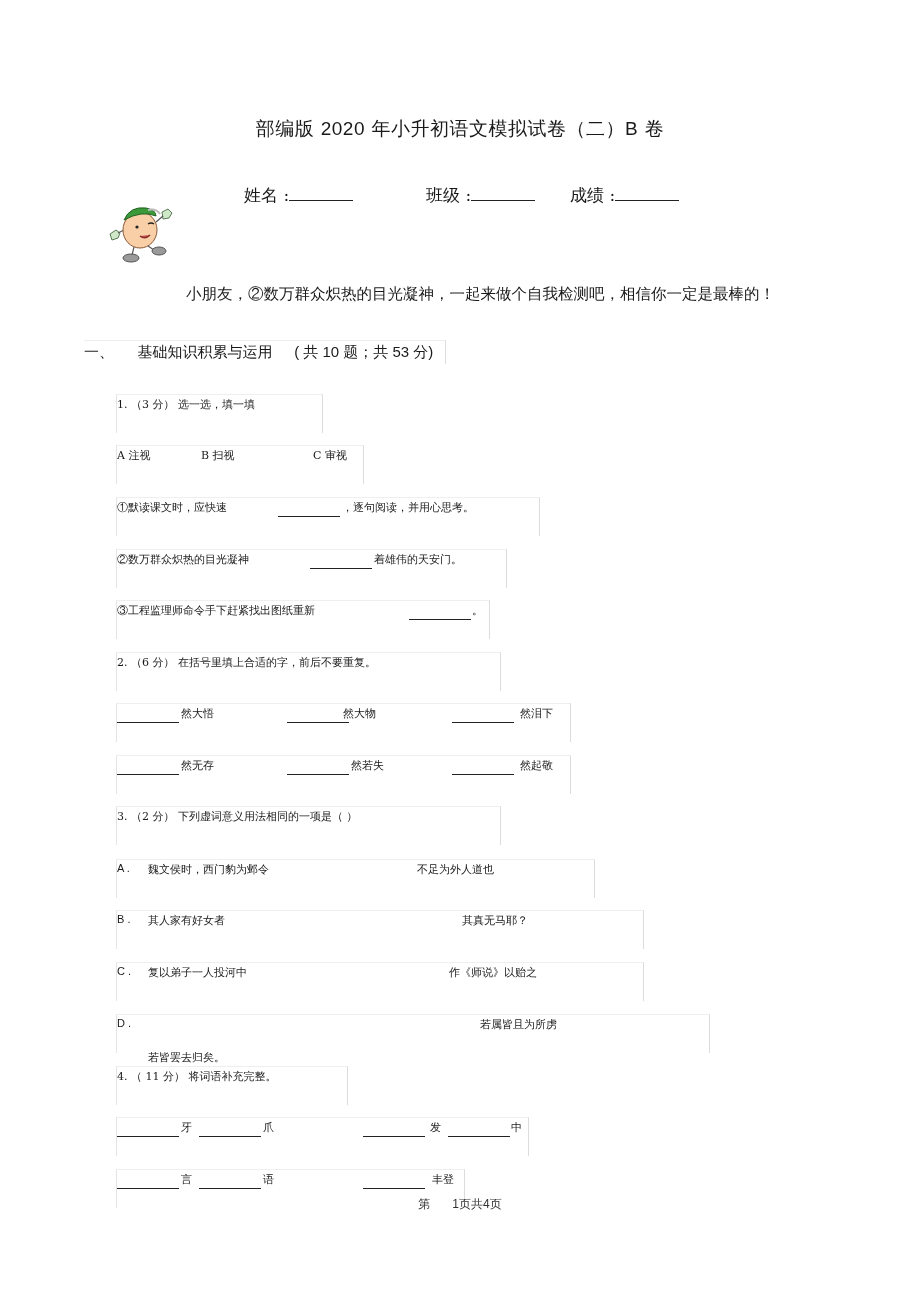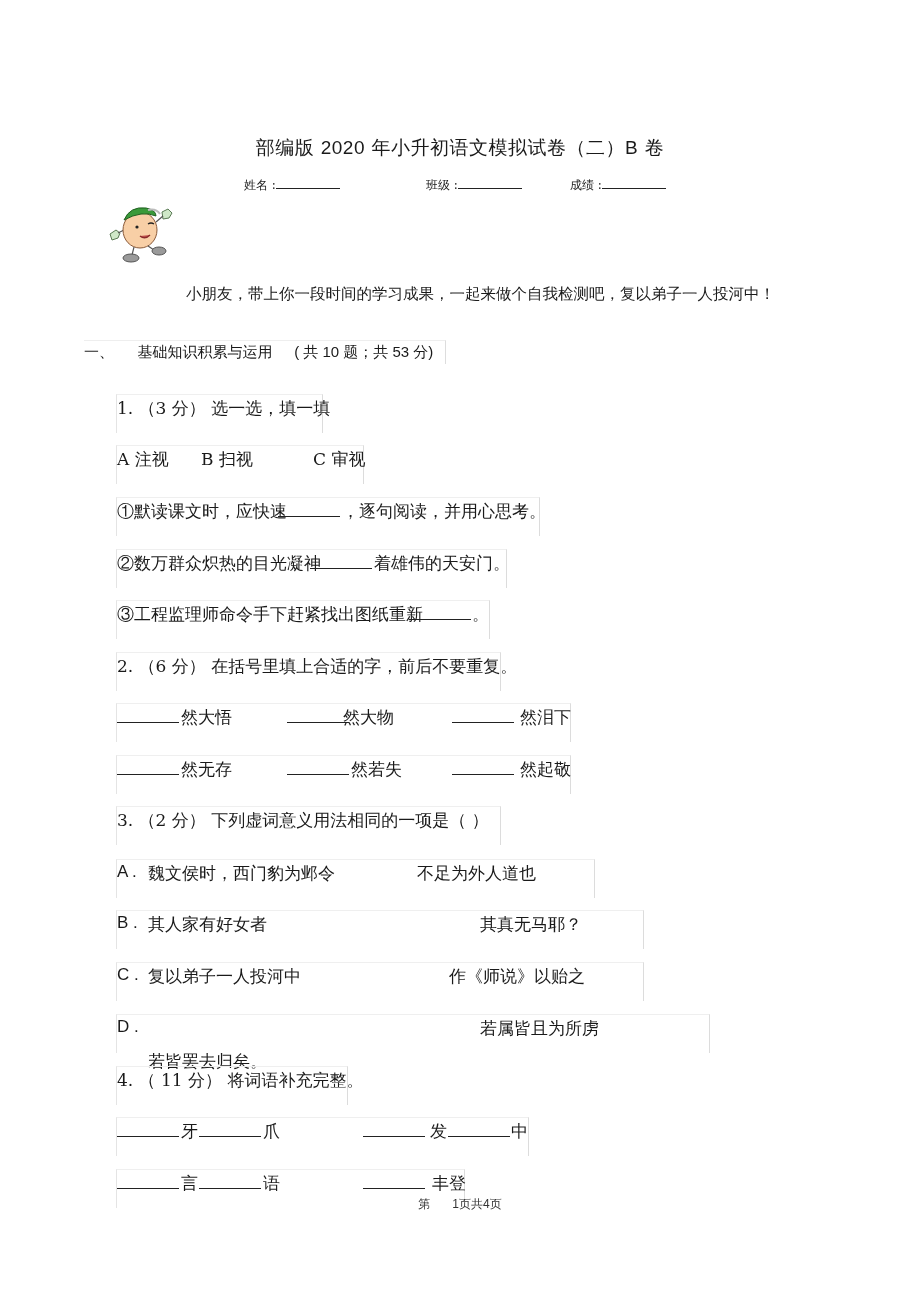--- a/index.html
+++ b/index.html
@@ -4,31 +4,31 @@
   <style>
     html, body { margin: 0; padding: 0; background: #ffffff; }
     body {
       width: 920px; height: 1303px; position: relative; overflow: hidden;
       font-family: "DejaVu Serif", "Liberation Serif", serif;
       color: #1a1a1a;
     }
     .abs { position: absolute; white-space: nowrap; }
     .title {
       left: 0; width: 920px; top: 116px; text-align: center;
-      font-size: 19px; letter-spacing: 0.5px; margin-top: 19px;
+      font-size: 19px; letter-spacing: 0.5px;
     }
     .title .num { font-family: "Liberation Sans", sans-serif; }
-    .info { top: 176px; font-size: 12px; }
+    .info { top: 184px; font-size: 17px; }
     .blank-u { display: inline-block; border-bottom: 1px solid #222; height: 12px; vertical-align: baseline; }
     .mascot { left: 104px; top: 200px; width: 72px; height: 64px; }
     .intro { left: 186px; top: 284px; font-size: 15.5px; }
     .sec { left: 84px; top: 340px; font-size: 15px; padding: 2px 12px 2px 0; border-right: 1px solid #dddddd; border-top: 1px solid #eeeeee; }
     .sec .sans { font-family: "Liberation Sans", sans-serif; text-align: center; }
     .line {
-      left: 116px; font-size: 17px; padding: 10px 0;
+      left: 116px; font-size: 11px; padding: 10px 0;
       border-left: 1px solid #e4e4e4; border-top: 1px solid #efefef; border-right: 1px solid #dcdcdc;
       height: 18px;
     }
     .sans { font-family: "Liberation Sans", sans-serif; }
     .bl { display: inline-block; width: 62px; border-bottom: 1px solid #222; height: 13px; vertical-align: baseline; }
     .seg { position: absolute; top: 2px; white-space: nowrap; }
     .footer { left: 0; width: 920px; top: 1196px; text-align: center; font-size: 12px; color: #333; }
   </style>
 </head>
 <body>
@@ -68,21 +68,21 @@
     <path d="M36 36 q5 4 10 -1" stroke="#8a2a2a" stroke-width="1.4" fill="#c0504d"></path>
 
     <line x1="30" y1="47" x2="28" y2="55" stroke="#555" stroke-width="1.2"></line>
     <line x1="44" y1="46" x2="50" y2="50" stroke="#555" stroke-width="1.2"></line>
 
     <ellipse cx="27" cy="58" rx="8" ry="4" fill="#9a9a9a" stroke="#555" stroke-width="1"></ellipse>
     <ellipse cx="55" cy="51" rx="7" ry="4" fill="#9a9a9a" stroke="#555" stroke-width="1"></ellipse>
   </svg>
 </div>
 
-<div class="abs intro">小朋友，带上你一段时间的学习成果，一起来做个自我检测吧，复以弟子一人投河中！</div>
+<div class="abs intro">小朋友，②数万群众炽热的目光凝神，一起来做个自我检测吧，相信你一定是最棒的！</div>
 
 <div class="abs sec">
   <span>一、</span>
   <span style="display:inline-block;width:14px;"></span>
   <span>基础知识积累与运用</span>
   <span style="display:inline-block;width:12px;"></span>
   <span class="sans">( 共 10 题；共 53 分)</span>
 </div>
 
 <div class="abs line" style="top:394px; width:205px;">
@@ -133,21 +133,21 @@
   <span class="seg" style="left:0;">3.  （2  分）   下列虚词意义用法相同的一项是（            ）</span>
 </div>
 <div class="abs line" style="top:859px; width:477px;">
   <span class="seg sans" style="left:0;">A .</span>
   <span class="seg" style="left:31px;">魏文侯时，西门豹为邺令</span>
   <span class="seg" style="left:300px;">不足为外人道也</span>
 </div>
 <div class="abs line" style="top:910px; width:526px;">
   <span class="seg sans" style="left:0;">B .</span>
   <span class="seg" style="left:31px;">其人家有好女者</span>
-  <span class="seg" style="left:363px;">其真无马耶？</span>
+  <span class="seg" style="left:345px;">其真无马耶？</span>
 </div>
 <div class="abs line" style="top:962px; width:526px;">
   <span class="seg sans" style="left:0;">C .</span>
   <span class="seg" style="left:31px;">复以弟子一人投河中</span>
   <span class="seg" style="left:332px;font-family:Liberation Serif, serif;">作《师说》以贻之</span>
 </div>
 <div class="abs line" style="top:1014px; width:592px;">
   <span class="seg sans" style="left:0;">D .</span>
   <span class="seg" style="left:31px;margin-top:33px;">若皆罢去归矣。</span>
   <span class="seg" style="left:363px;">若属皆且为所虏</span>

